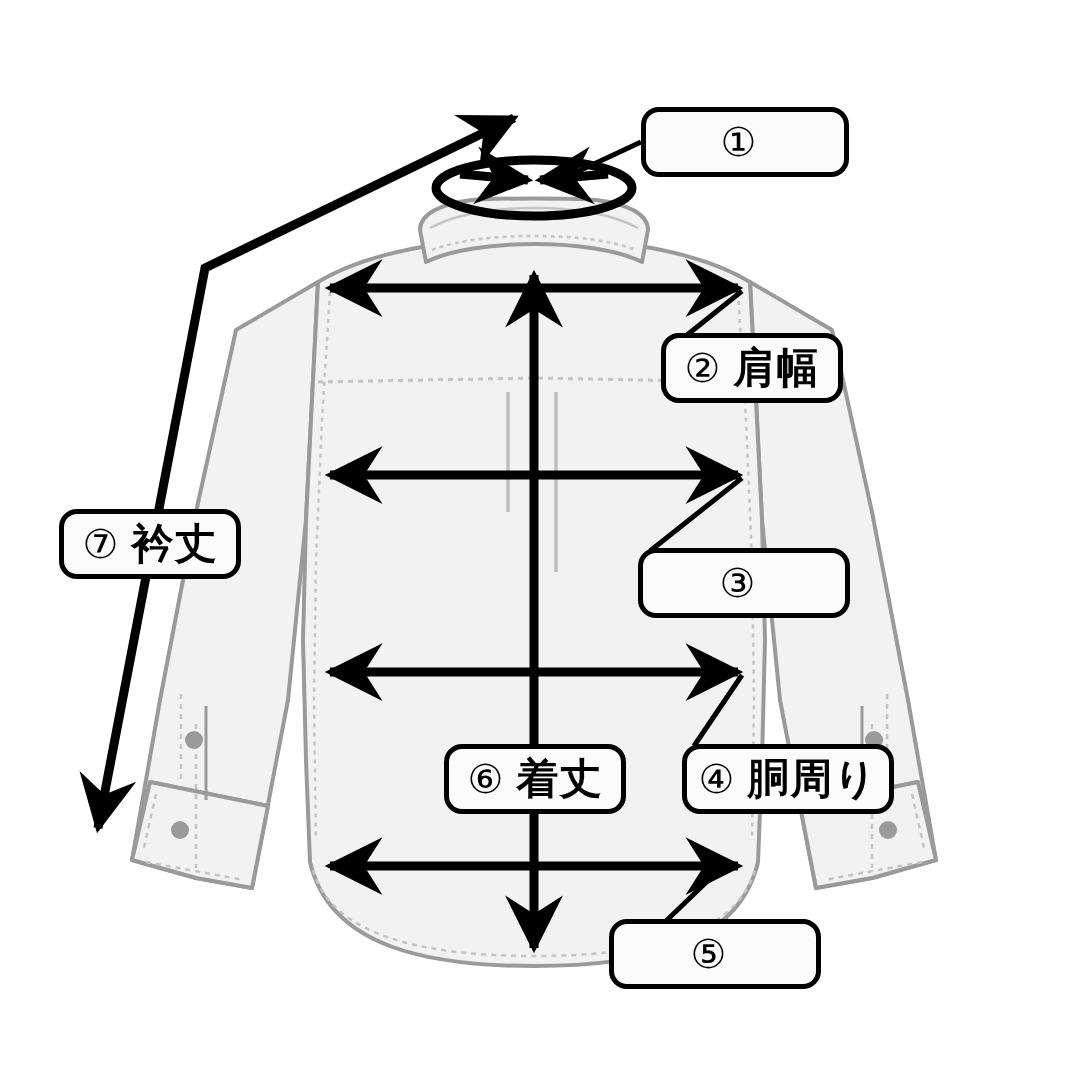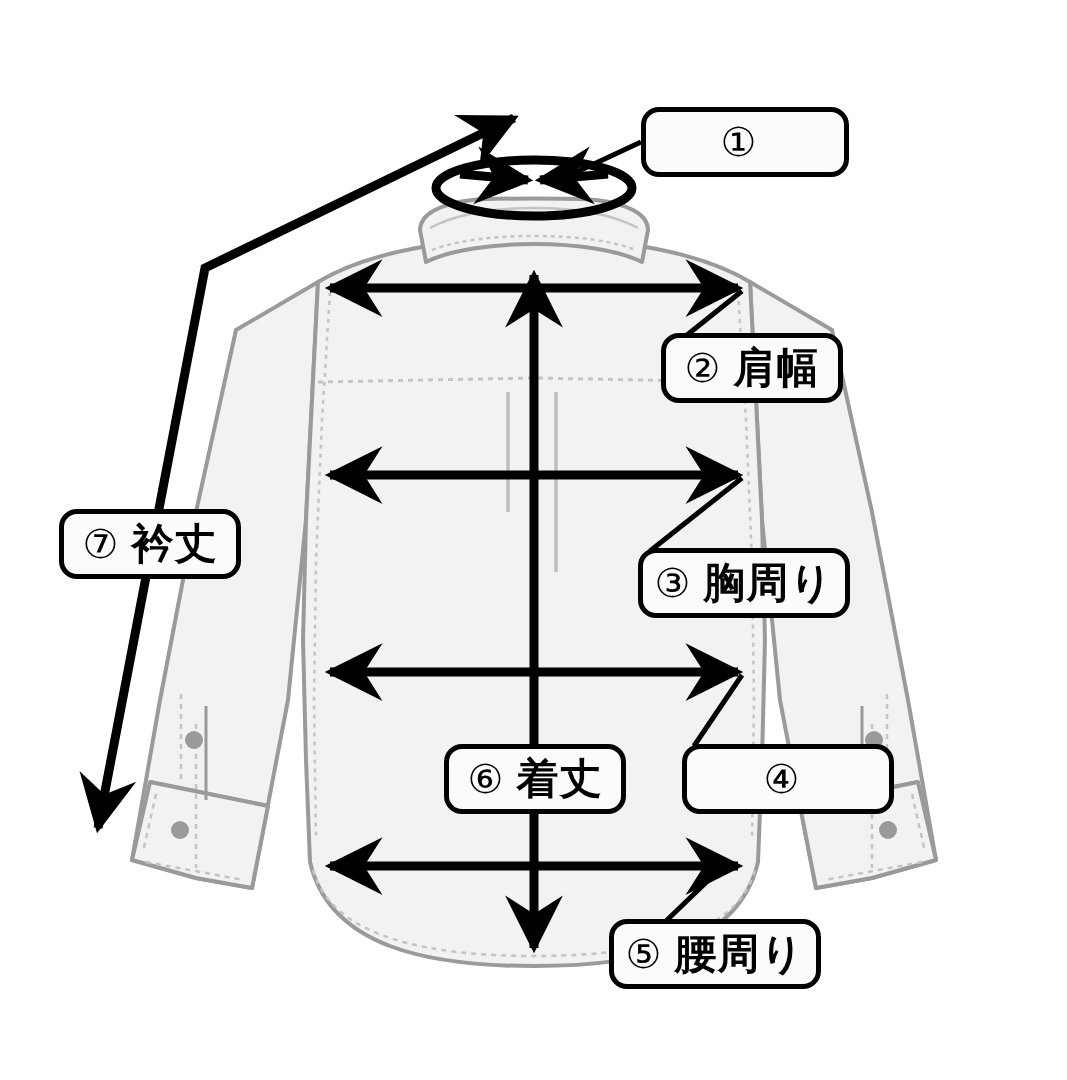--- a/index.html
+++ b/index.html
@@ -215,30 +215,29 @@
     <span class="num">①</span>
   </div>
 
   <div class="callout" id="callout-2">
     <span class="num">②</span>
     <span class="txt">肩幅</span>
   </div>
 
   <div class="callout" id="callout-3">
     <span class="num">③</span>
-    <span class="txt">胸周り</span>
   </div>
 
   <div class="callout" id="callout-4">
     <span class="num">④</span>
+    <span class="txt">胴周り</span>
   </div>
 
   <div class="callout" id="callout-5">
     <span class="num">⑤</span>
-    <span class="txt">腰周り</span>
   </div>
 
   <div class="callout" id="callout-6">
     <span class="num">⑥</span>
     <span class="txt">着丈</span>
   </div>
 
   <div class="callout" id="callout-7">
     <span class="num">⑦</span>
     <span class="txt">衿丈</span>

